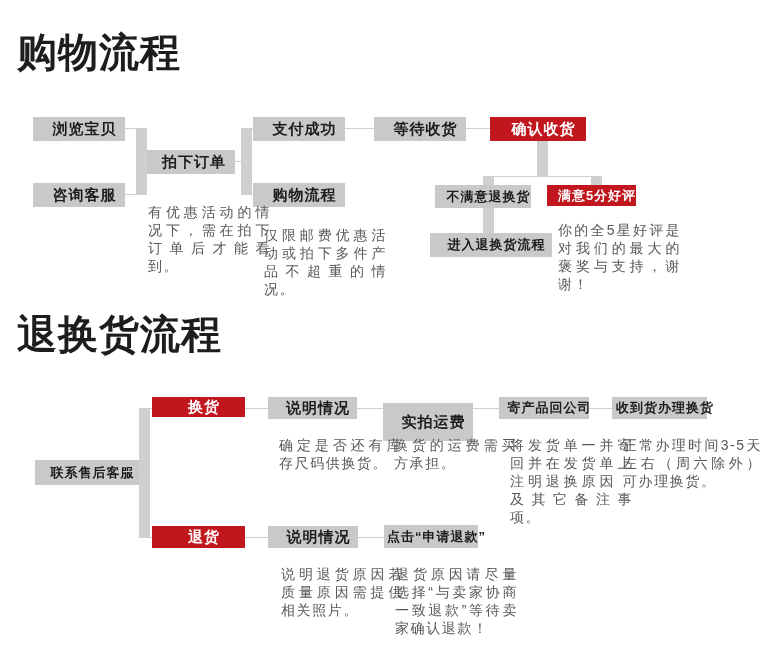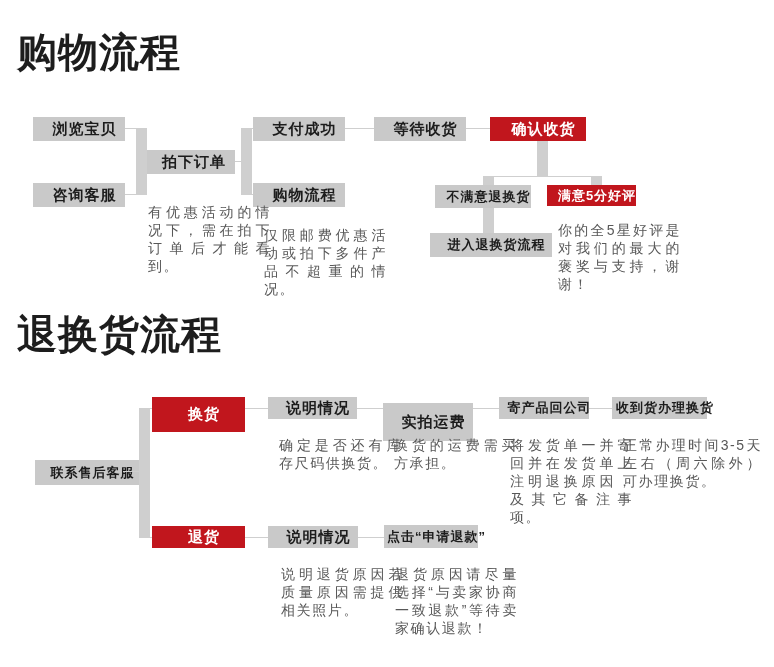--- a/index.html
+++ b/index.html
@@ -82,21 +82,21 @@
   <div class="hline" style="left:466px;top:128px;width:24px"></div>
   <div class="vline" style="left:537px;top:141px;height:35px"></div>
   <div class="hline" style="left:483px;top:176px;width:109px"></div>
   <div class="vline" style="left:483px;top:176px;height:9px"></div>
   <div class="vline" style="left:591px;top:176px;height:9px"></div>
   <div class="vline" style="left:483px;top:208px;height:25px"></div>
 
   <h1 class="title" style="top:310px">退换货流程</h1>
 
   <div class="box gray sm" style="left:35px;top:460px;width:104px;height:25px">联系售后客服</div>
-  <div class="box red" style="left:152px;top:397px;width:93px;height:35px">换货</div>
+  <div class="box red" style="left:152px;top:397px;width:93px;height:20px">换货</div>
   <div class="box gray" style="left:268px;top:397px;width:89px;height:22px">说明情况</div>
   <div class="box gray" style="left:383px;top:403px;width:90px;height:38px">实拍运费</div>
   <div class="box gray sm" style="left:499px;top:397px;width:90px;height:22px">寄产品回公司</div>
   <div class="box gray sm" style="left:612px;top:397px;width:95px;height:22px">收到货办理换货</div>
   <div class="box red" style="left:152px;top:526px;width:93px;height:22px">退货</div>
   <div class="box gray" style="left:268px;top:526px;width:90px;height:22px">说明情况</div>
   <div class="box gray sm" style="left:384px;top:525px;width:94px;height:23px">点击“申请退款”</div>
 
   <div class="note" style="left:268px;top:436px;width:134px">确定是否还有库存尺码供换货。</div>
   <div class="note" style="left:383px;top:436px;width:134px">换货的运费需买方承担。</div>

